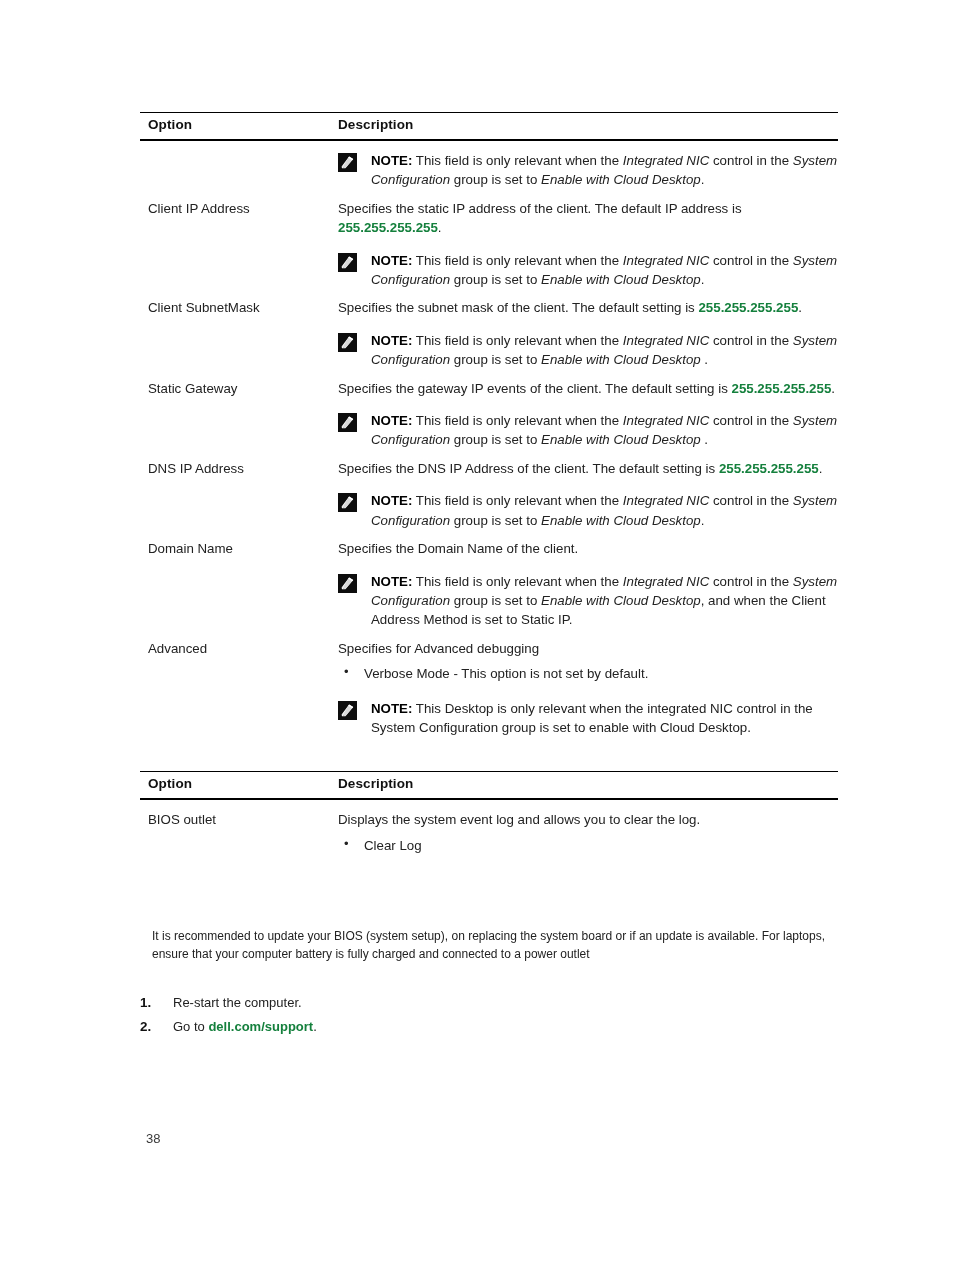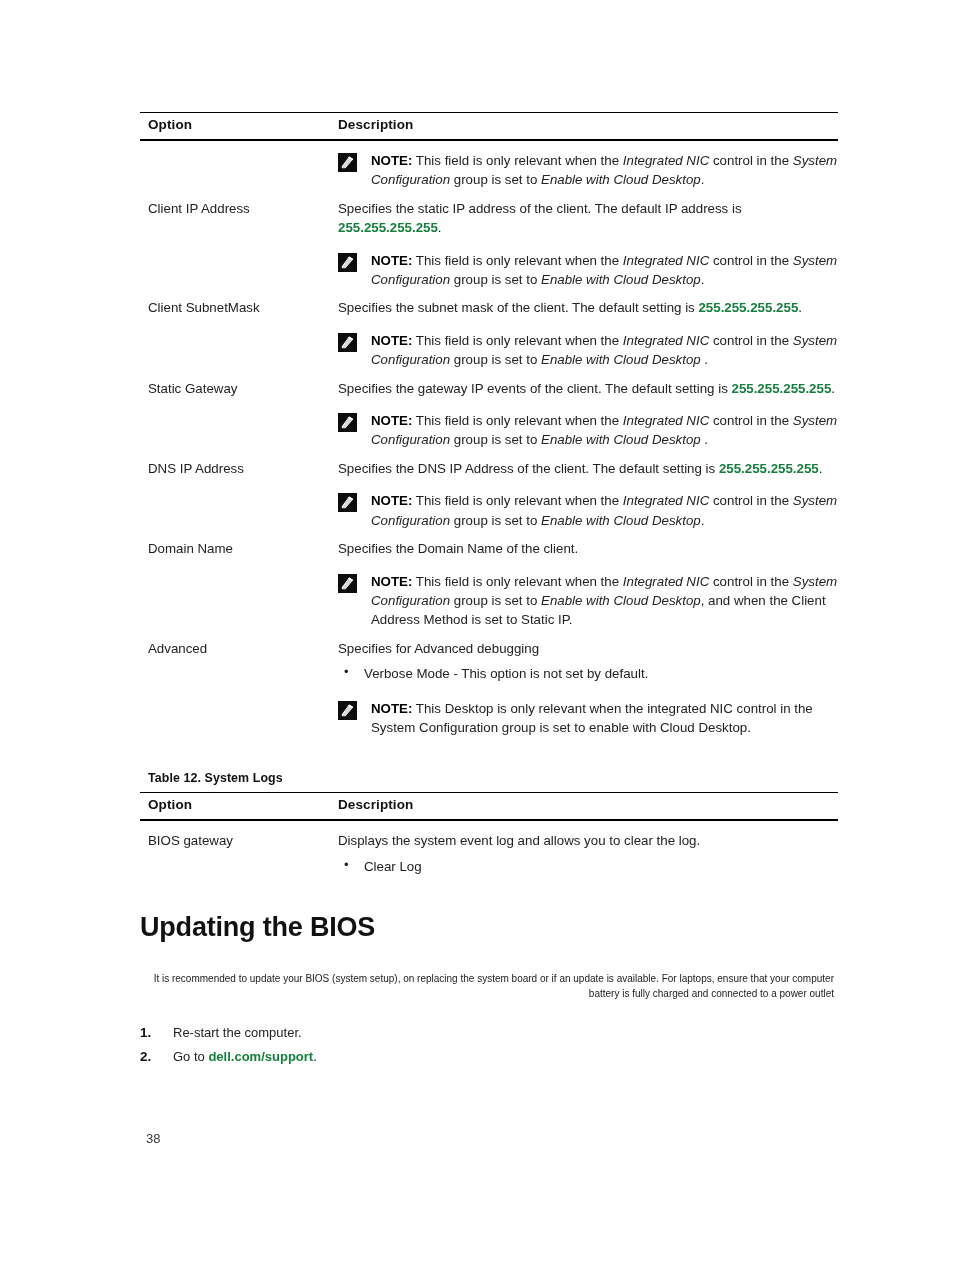--- a/index.html
+++ b/index.html
@@ -140,26 +140,25 @@
   h1.sec {
     font-size: 27px;
     font-weight: bold;
     color: #111;
     margin: 0;
     padding: 0;
     letter-spacing: -0.2px;
     line-height: 1.15;
   }
   p.body {
-    font-size: 10px;
+    font-size: 12px;
     line-height: 1.5;
     color: #222;
-    margin: 4px;
+    margin: 12px;
     width: 690px;
-    text-align: right;
   }
   ol.steps {
     list-style: none;
     counter-reset: st;
     margin: 0;
     padding: 0;
   }
   ol.steps li {
     counter-increment: st;
     position: relative;
@@ -349,49 +348,47 @@
               <span class="note-text"><span class="note-lbl">NOTE:</span> <span>This Desktop is only relevant when the integrated NIC control in the System Configuration group is set to enable with Cloud Desktop.</span></span>
             </div>
           </td>
         </tr>
 
       </tbody>
     </table>
 
     <div class="gap-b"></div>
 
-    <div class="tbl-caption">Table 12. System Logs</div>
 
     <table class="tbl">
       <colgroup>
           <col class="c-opt">
           <col class="c-desc">
         </colgroup>
       <thead>
         <tr>
           <th class="h-opt">Option</th>
           <th class="h-desc">Description</th>
         </tr>
       </thead>
       <tbody>
         <tr class="row first">
-          <td class="opt">BIOS gateway</td>
+          <td class="opt">BIOS outlet</td>
           <td class="desc">
             <p>Displays the system event log and allows you to clear the log.</p>
             <ul class="b">
               <li>Clear Log</li>
             </ul>
           </td>
         </tr>
       </tbody>
     </table>
 
     <div class="gap-b"></div>
 
-    <h1 class="sec">Updating the BIOS</h1>
 
     <div class="gap-c"></div>
 
     <p class="body">It is recommended to update your BIOS (system setup), on replacing the system board or if an update is available. For laptops, ensure that your computer battery is fully charged and connected to a power outlet</p>
 
     <div class="gap-d"></div>
 
     <ol class="steps">
       <li><span>Re-start the computer.</span><strong class="bd"></strong><span></span></li>
       <li><span>Go to </span><strong class="bd">dell.com/support</strong><span>.</span></li>

